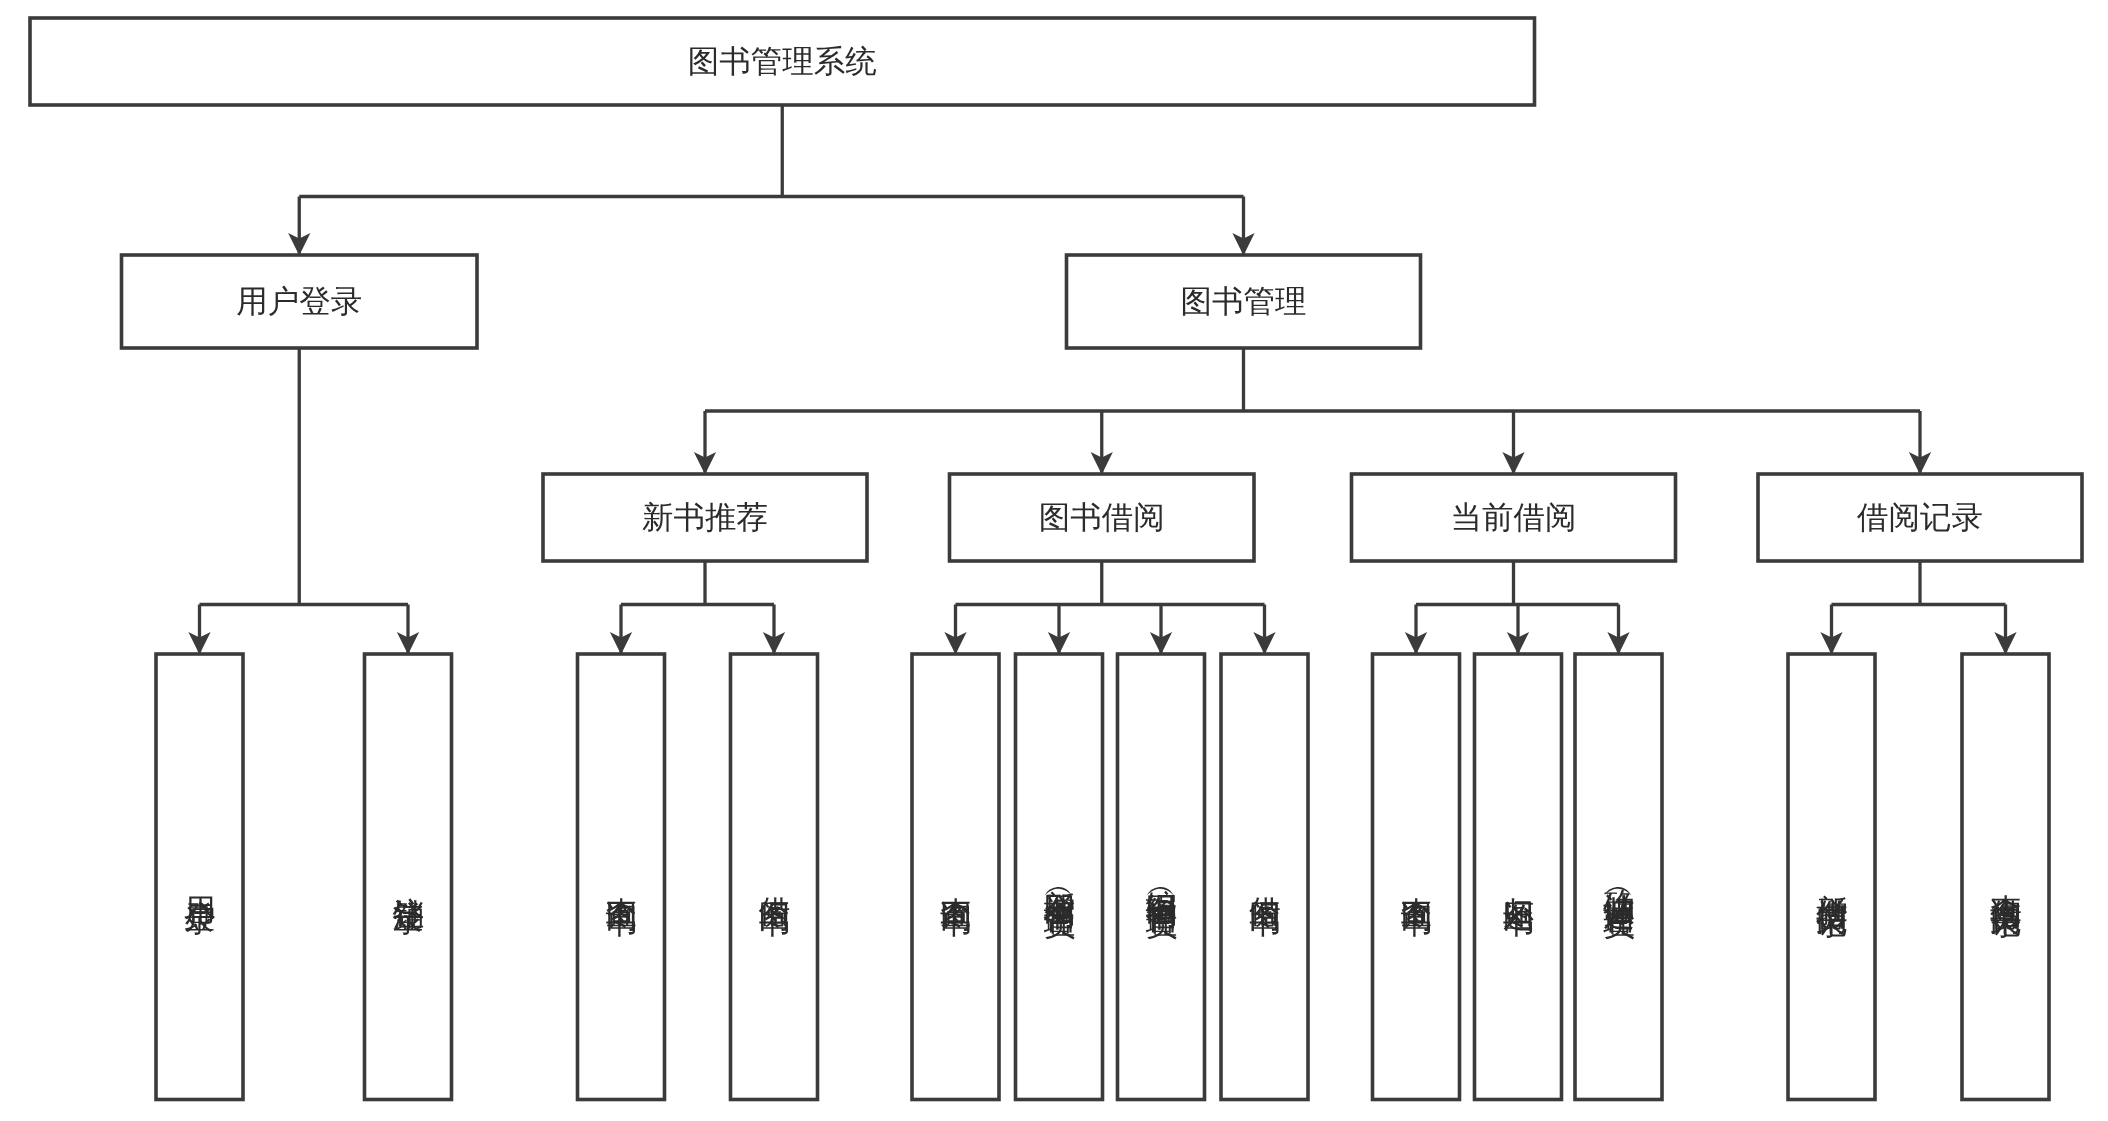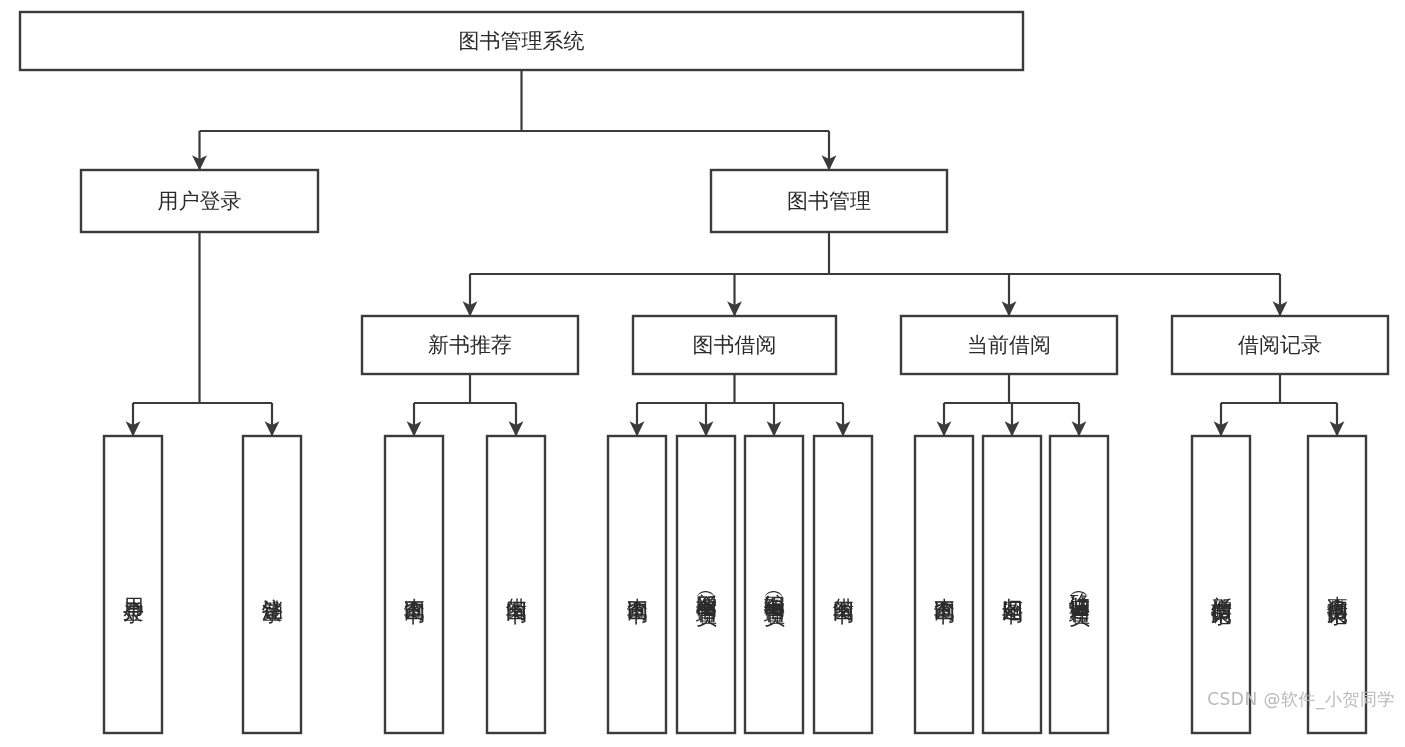--- a/index.html
+++ b/index.html
@@ -164,14 +164,13 @@
       <div class="vlabel" style="left: 677px; top: 436px; width: 58px; height: 297px;">新增图书（管理员）</div>
       <div class="vlabel" style="left: 745px; top: 436px; width: 58px; height: 297px;">编辑图书（管理员）</div>
       <div class="vlabel" style="left: 814px; top: 436px; width: 58px; height: 297px;">借阅图书</div>
       <div class="vlabel" style="left: 915px; top: 436px; width: 58px; height: 297px;">查询图书</div>
       <div class="vlabel" style="left: 983px; top: 436px; width: 58px; height: 297px;">归还图书</div>
       <div class="vlabel" style="left: 1050px; top: 436px; width: 58px; height: 297px;">确认归还（管理员）</div>
       <div class="vlabel" style="left: 1192px; top: 436px; width: 58px; height: 297px;">新增借阅记录</div>
       <div class="vlabel" style="left: 1308px; top: 436px; width: 58px; height: 297px;">查询借阅记录</div>
     </div>
 
-  <div id="watermark">CSDN @软件_小贺同学</div>
 </div>
 
 </body></html>

